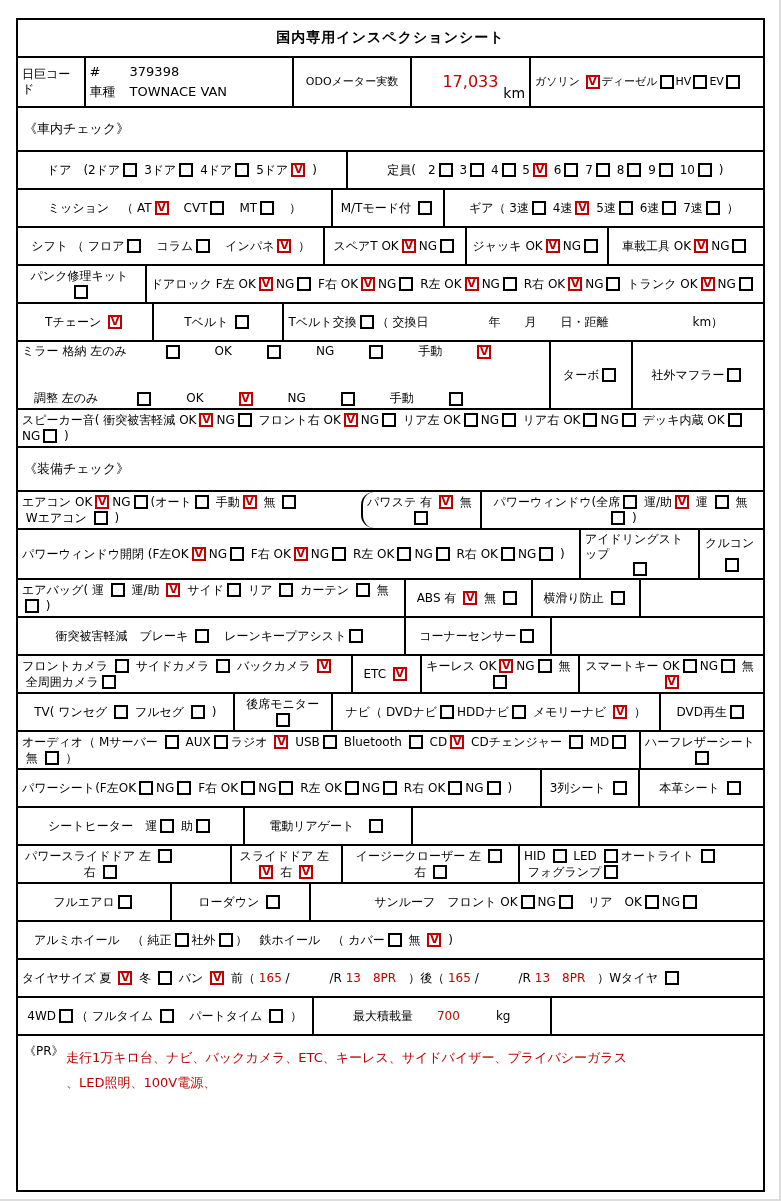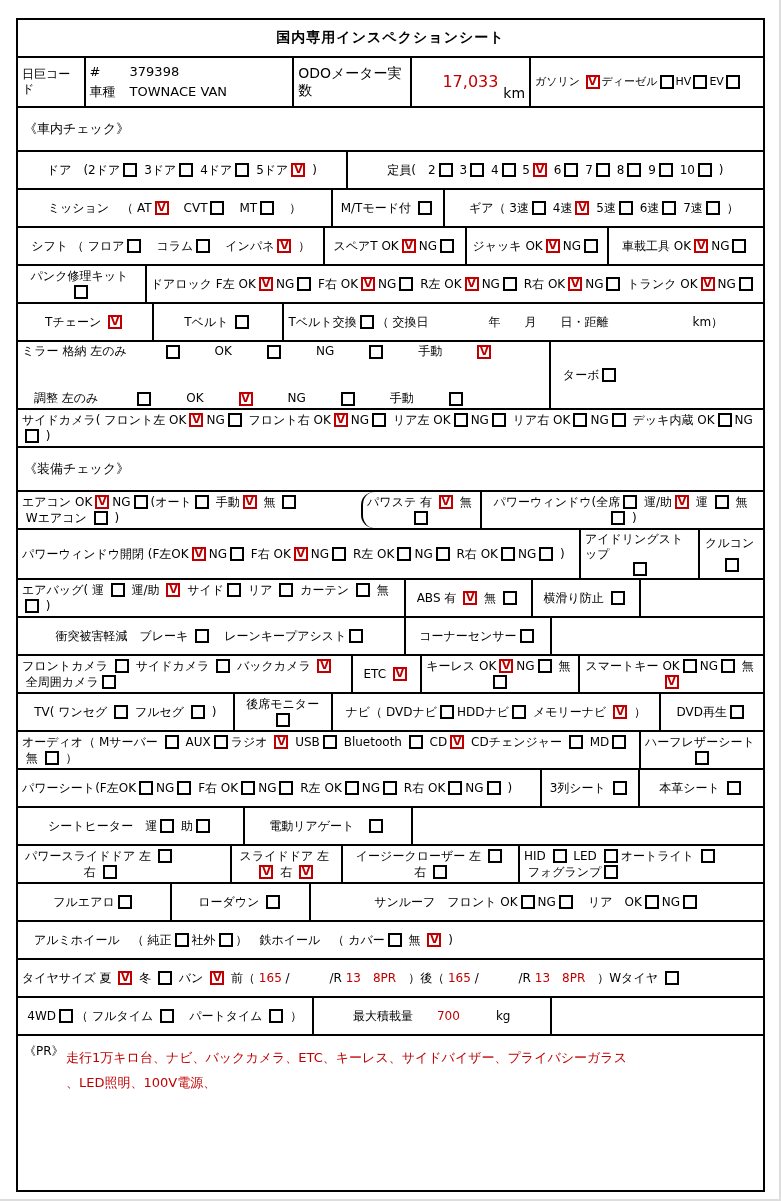--- a/index.html
+++ b/index.html
@@ -24,21 +24,21 @@
   .red { color:var(--accent); }
   .cb { display:inline-block; width:14px; height:14px; border:2px solid var(--line);
         margin:0 3px; vertical-align:middle; text-align:center; font-size:11px;
         line-height:10px; font-weight:bold; background:#fff; }
   .cb.on { border-color:var(--accent); color:var(--accent); }
   
   .c-code { width:8.8%; font-size:12px; }
   .c-id { width:28%; flex-direction:column; align-items:flex-start; justify-content:center; }
   .id-line { display:flex; font-size:13px; line-height:1.55; }
   .id-lab { display:inline-block; min-width:40px; }
-  .c-odo-label { width:15.8%; font-size:14px; }
+  .c-odo-label { width:15.8%; font-size:11px; }
   .c-odo-value { width:16%; position:relative; }
   .odo-big { font-size:16px; }
   .odo-unit { position:absolute; right:4px; bottom:4px; font-size:14px; }
   .c-fuel { width:31.4%; font-size:11px; }
   .c-fuel .cb { margin:0 2px; }
   
   .pr-row { border-top:2px solid var(--line); min-height:156px; position:relative;
             display:block; padding:4px 6px; }
   .pr-label { font-size:12px; }
   .pr-lines { margin-left:42px; margin-top:-14px; font-size:13px; line-height:1.9; color:var(--accent); }
@@ -236,24 +236,28 @@
             <span class="cb on">V</span>
             <span class="t">NG</span>
             <span class="cb"></span>
             <span class="t">手動</span>
             <span class="cb"></span>
           </div>
           <div class="cell" style="width: 11%;">
             <span class="t">ターボ</span>
             <span class="cb"></span>
           </div>
+          <div class="cell" style="width: 17.7%;">
+            <span class="t">社外マフラー</span>
+            <span class="cb"></span>
+          </div>
         </div>
         <div class="row">
           <div class="cell al-l" style="width: 100%;">
-            <span class="t">サイドカメラ( フロント左 OK</span>
+            <span class="t">スピーカー音( 衝突被害軽減 OK</span>
             <span class="cb on">V</span>
             <span class="t">NG</span>
             <span class="cb"></span>
             <span class="t"> フロント右 OK</span>
             <span class="cb on">V</span>
             <span class="t">NG</span>
             <span class="cb"></span>
             <span class="t"> リア左 OK</span>
             <span class="cb"></span>
             <span class="t">NG</span>

